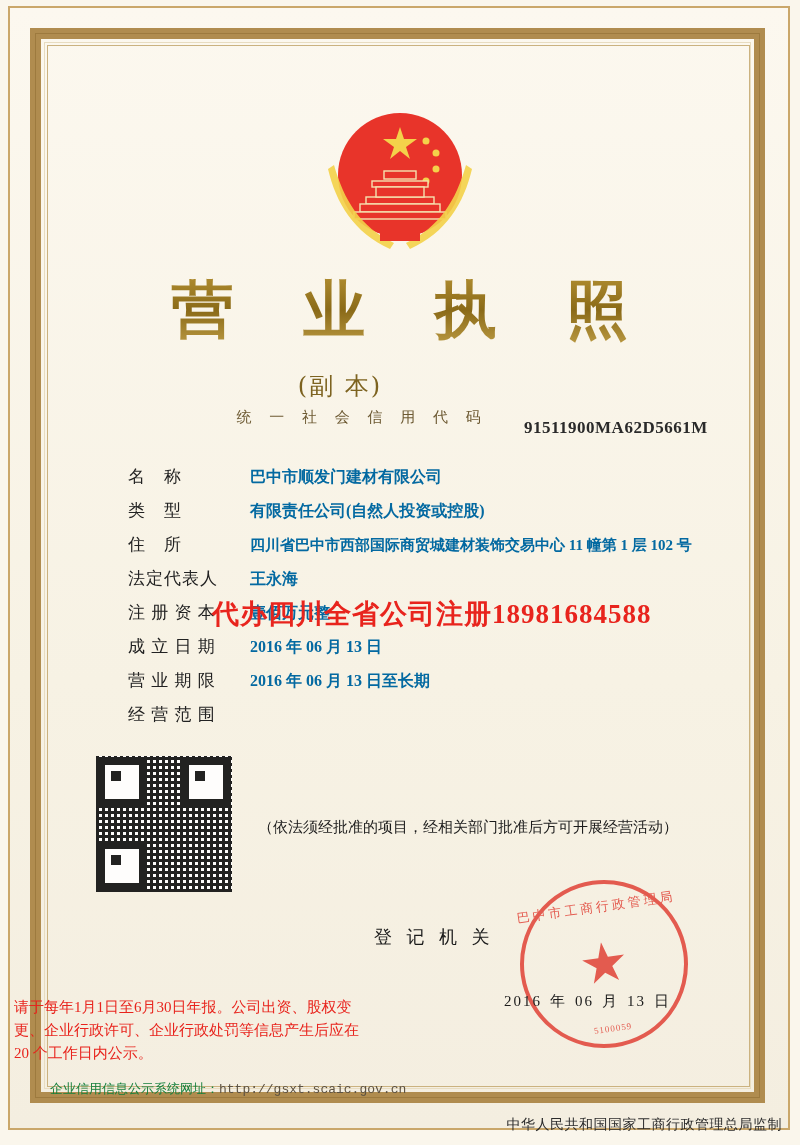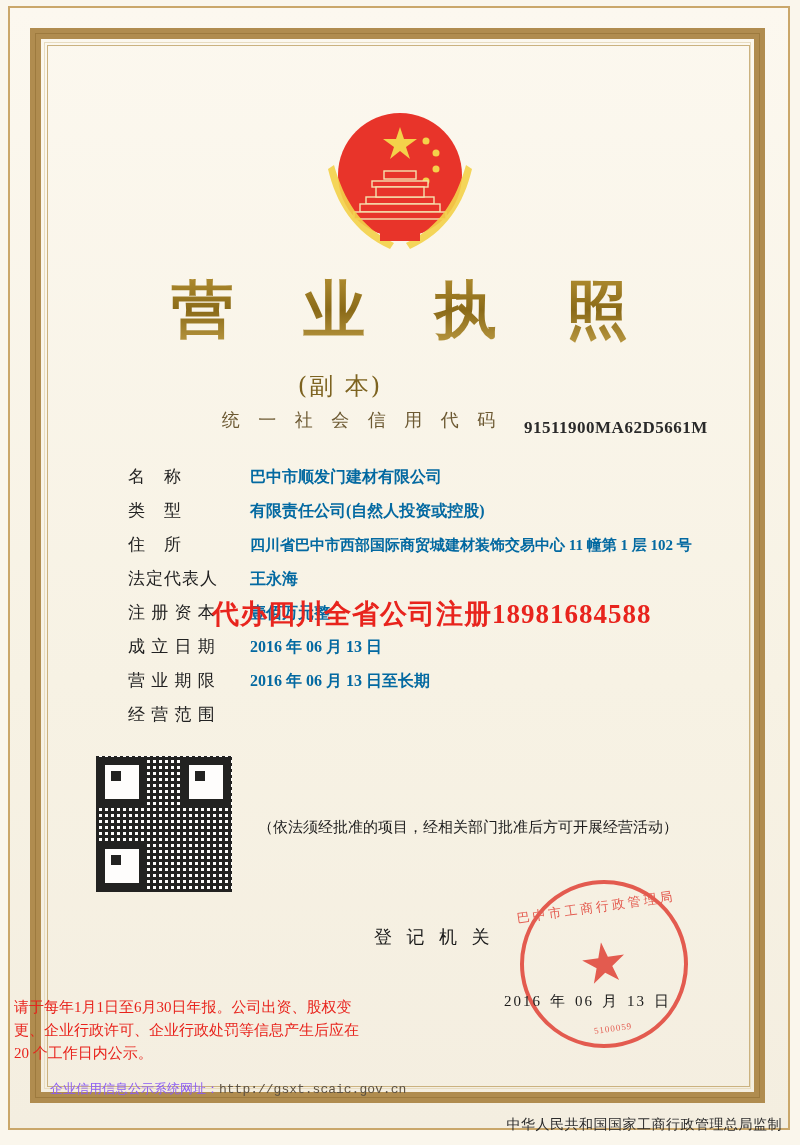--- a/index.html
+++ b/index.html
@@ -94,21 +94,21 @@
     font-size: 24px;
     color: #7d6320;
     font-family: "DejaVu Serif", serif;
     letter-spacing: 2px;
   }
   .credit-label {
     position: absolute;
     left: 0; top: 408px;
     width: 724px;
     text-align: center;
-    font-size: 18px;
+    font-size: 15px;
     letter-spacing: 7px;
     color: #6d5a33;
   }
   .credit-code {
     position: absolute;
     left: 524px; top: 418px;
     font-family: "Liberation Serif", serif;
     font-size: 17px;
     font-weight: bold;
     color: #2a2a2a;
@@ -269,21 +269,21 @@
     position: absolute;
     left: 50px;
     top: 1080px;
     font-size: 13px;
     color: #5d5242;
     font-family: "Liberation Mono", monospace;
     white-space: nowrap;
   }
   .footer-url .cn {
     font-family: Liberation Sans, sans-serif;
-    color: #8b5cf6;
+    color: #15803d;
   }
   .footer-right {
     position: absolute;
     right: 18px;
     top: 1076px;
     font-size: 14px;
     color: #2b2b2b;
     letter-spacing: 0.5px;
     margin-top: 40px;
   }

